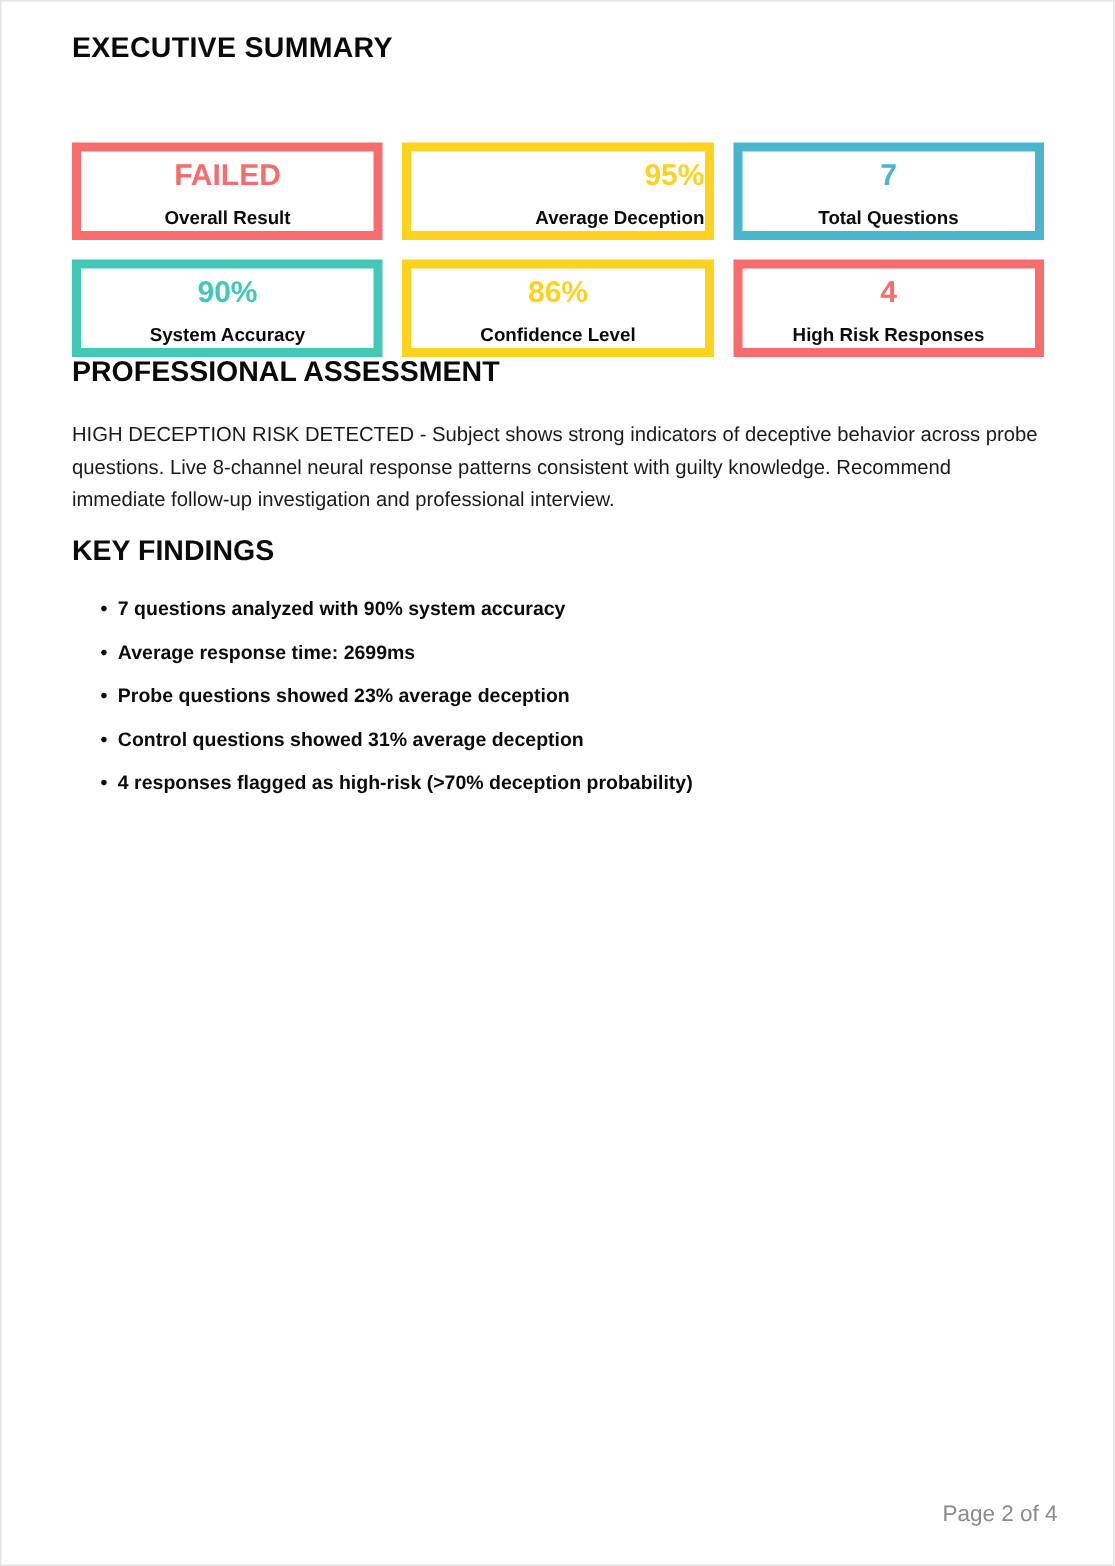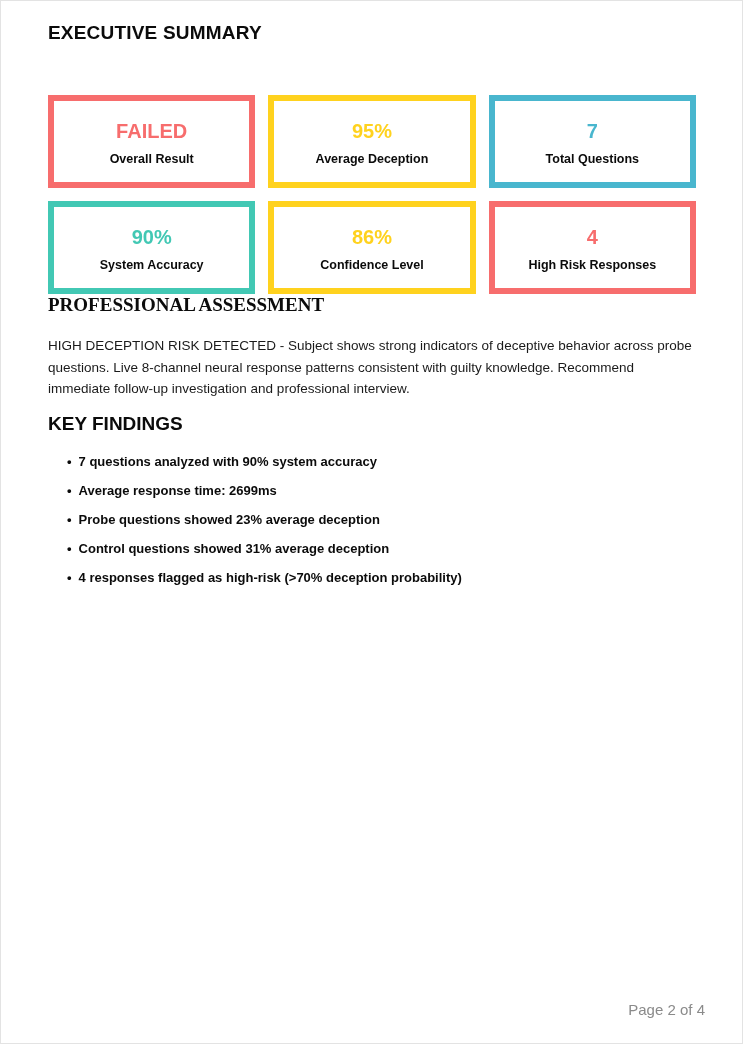--- a/index.html
+++ b/index.html
@@ -27,21 +27,21 @@
   }
   .cards {
     margin-top: 48px;
     display: grid;
     grid-template-columns: repeat(3, 1fr);
     column-gap: 13px;
     row-gap: 13px;
   }
   .card {
     box-sizing: border-box;
-    height: 93px;
+    height: 65px;
     border: 6px solid #cccccc;
     background: #ffffff;
     display: flex;
     flex-direction: column;
     align-items: center;
     justify-content: center;
     text-align: center;
     padding-top: 2px;
   }
   .card-value {
@@ -56,21 +56,21 @@
     color: #0b0b0b;
     line-height: 14px;
   }
   h2.section-heading {
     margin: 0;
     font-size: 19px;
     line-height: 22px;
     font-weight: bold;
     color: #0b0b0b;
   }
-  .pa-heading { margin-top: 52px; font-family: Liberation Serif, serif; }
+  .pa-heading { margin-top: 52px; }
   .assessment-body {
     margin-top: 19px;
     font-size: 13.5px;
     line-height: 21.5px;
     font-weight: normal;
     color: #1a1a1a;
     width: 646px;
   }
   .kf-heading { margin-top: 32px; }
   .findings-list {
@@ -104,21 +104,21 @@
 
   <h1 class="page-title">EXECUTIVE SUMMARY</h1>
 
   <div class="cards">
 
     <div class="card" style="border-color: rgb(247, 109, 109);">
       <div class="card-value" style="color: rgb(247, 109, 109);">FAILED</div>
       <div class="card-label">Overall Result</div>
     </div>
 
-    <div class="card" style="border-color: rgb(255, 210, 30);">
+    <div class="card" style="border-color: rgb(255, 210, 30); align-items: flex-end;">
       <div class="card-value" style="color: rgb(255, 210, 30);">95%</div>
       <div class="card-label">Average Deception</div>
     </div>
 
     <div class="card" style="border-color: rgb(73, 182, 206);">
       <div class="card-value" style="color: rgb(73, 182, 206);">7</div>
       <div class="card-label">Total Questions</div>
     </div>
 
     <div class="card" style="border-color: rgb(66, 200, 180);">

